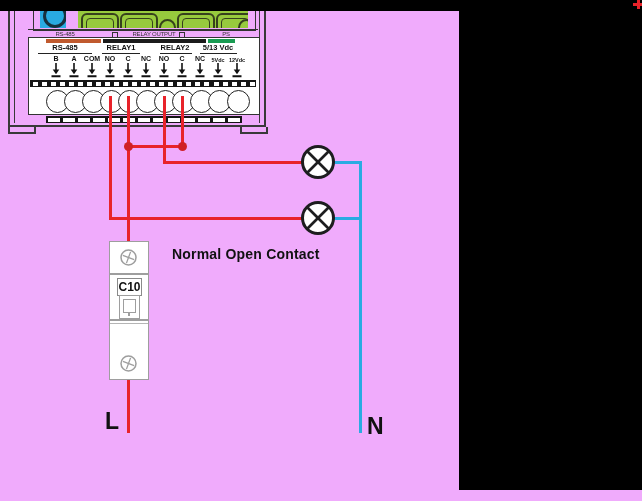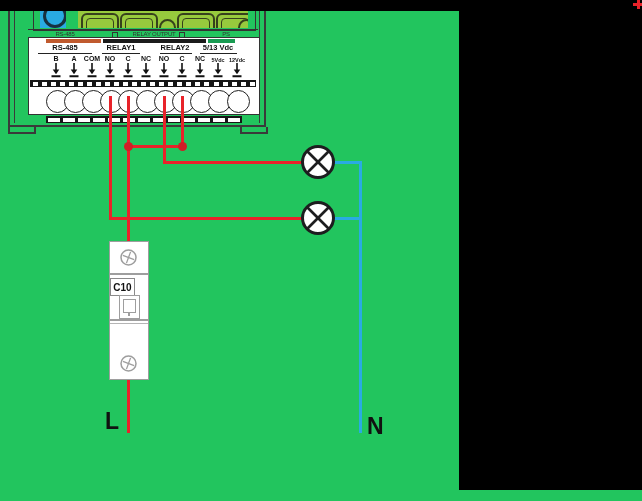--- a/index.html
+++ b/index.html
@@ -1,16 +1,16 @@
 <!DOCTYPE html>
 <html><head>
 <meta charset="utf-8">
 <style>
   html,body{margin:0;padding:0;background:#888;}
-  #stage{position:relative;width:642px;height:501px;background:#22c55e;overflow:hidden;
+  #stage{position:relative;width:642px;height:501px;background:#f0abfc;overflow:hidden;
          font-family:"Liberation Sans",sans-serif;}
   .abs{position:absolute;}
   
   .top-strip{left:0;top:0;width:642px;height:11px;background:#000;z-index:30;}
   .right-block{left:459px;top:0;width:183px;height:490px;background:#000;z-index:30;}
   .plus-v{left:637px;top:0;width:3px;height:9px;z-index:31;}
   .plus-h{left:633px;top:3px;width:10px;height:3px;z-index:31;}
   
   .case{left:8px;top:10px;width:254px;height:115px;border:2px solid #3a3a3a;border-top:none;z-index:2;}
   .vline{top:10px;width:1px;height:113px;background:#3a3a3a;z-index:2;}
@@ -39,22 +39,22 @@
   .slots2{left:46px;top:116px;width:196px;height:7px;background:#161616;z-index:3;}
   .slot{position:absolute;background:#fff;}
   .tcircle{position:absolute;top:89.5px;width:21px;height:21px;border:1.6px solid #222;border-radius:50%;background:#fff;z-index:3;}
   
   .wire{z-index:6;}
   .dot{width:9px;height:9px;border-radius:50%;z-index:7;}
   .lamp{z-index:8;}
   
   .breaker{left:109px;top:241px;width:38px;height:137px;border:1.5px solid #9e9e9e;background:#fff;z-index:8;}
   .bk-div{position:absolute;left:0;width:100%;background:#9e9e9e;}
-  .c10-box{position:absolute;left:0;top:36px;width:23px;height:16px;border:1px solid #8a8a8a;
-           display:flex;align-items:center;justify-content:center;font-size:10px;font-weight:bold;color:#111;}
+  .c10-box{position:absolute;left:7px;top:36px;width:23px;height:16px;border:1px solid #8a8a8a;
+           display:flex;align-items:center;justify-content:center;font-size:12px;font-weight:bold;color:#111;}
   .tog-outer{position:absolute;left:9px;top:53px;width:19px;height:22px;border:1.5px solid #9e9e9e;}
   .tog-inner{position:absolute;left:13px;top:57px;width:11px;height:12px;border:1.5px solid #9e9e9e;}
   .tog-tick{position:absolute;left:17.5px;top:70px;width:2px;height:4px;background:#9e9e9e;}
   .screw{position:absolute;left:10px;}
   
   .note{left:172px;top:246px;font-size:14px;font-weight:bold;color:#111;letter-spacing:0.2px;z-index:9;white-space:nowrap;}
   .L-label{left:105px;top:408px;font-size:23px;font-weight:bold;color:#111;z-index:9;}
   .N-label{left:367px;top:413px;font-size:23px;font-weight:bold;color:#111;z-index:9;}
 </style>
 </head>
@@ -282,20 +282,21 @@
     <div class="bk-div" style="top:81px;height:1px;background:#b5b5b5"></div>
     <svg class="screw" style="top:113px" width="17" height="17">
       <circle cx="8.5" cy="8.5" r="7.5" fill="none" stroke="#9e9e9e" stroke-width="1.5"></circle>
       <g transform="rotate(20 8.5 8.5)">
         <line x1="8.5" y1="2.5" x2="8.5" y2="14.5" stroke="#9e9e9e" stroke-width="1.3"></line>
         <line x1="2.5" y1="8.5" x2="14.5" y2="8.5" stroke="#9e9e9e" stroke-width="1.3"></line>
       </g>
     </svg>
   </div>
 
+  <div class="abs note">Normal Open Contact</div>
   <div class="abs L-label">L</div>
   <div class="abs N-label">N</div>
 
   <div class="abs top-strip"></div>
   <div class="abs right-block"></div>
   <div class="abs plus-v" style="background: rgb(232, 35, 42);"></div>
   <div class="abs plus-h" style="background: rgb(232, 35, 42);"></div>
 
 </div>
 

